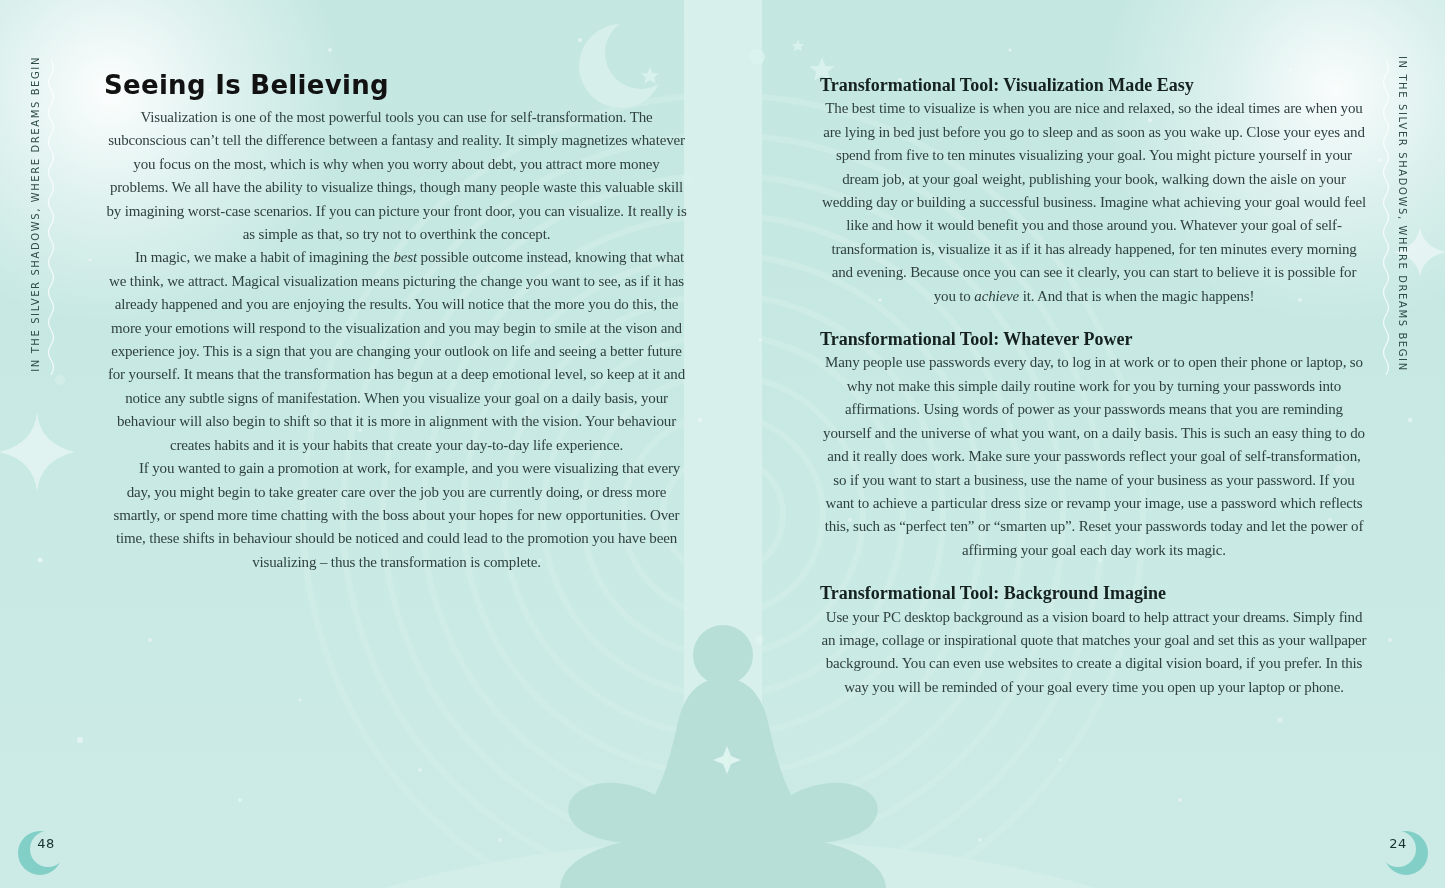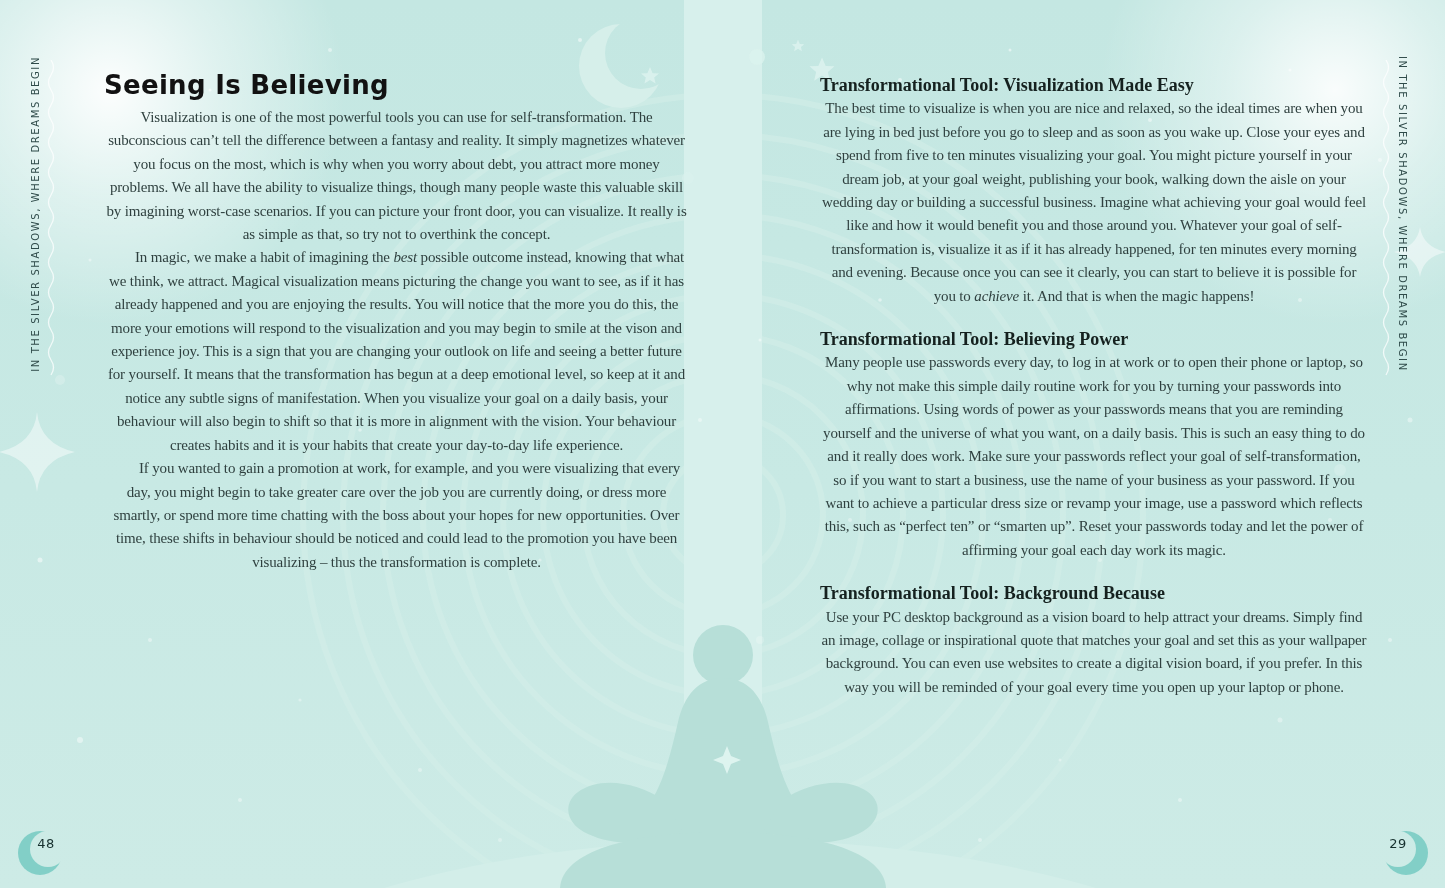--- a/index.html
+++ b/index.html
@@ -186,36 +186,36 @@
       </div>
   </main>
 
   <main class="page page-right">
     <div id="right-sections">
         <section class="tool-section">
           <h3>Transformational Tool: Visualization Made Easy</h3>
           <p class="body-para"><span>The best time to visualize is when you are nice and relaxed, so the ideal times are when you are lying in bed just before you go to sleep and as soon as you wake up. Close your eyes and spend from five to ten minutes visualizing your goal. You might picture yourself in your dream job, at your goal weight, publishing your book, walking down the aisle on your wedding day or building a successful business. Imagine what achieving your goal would feel like and how it would benefit you and those around you. Whatever your goal of self-transformation is, visualize it as if it has already happened, for ten minutes every morning and evening. Because once you can see it clearly, you can start to believe it is possible for you to </span><em>achieve</em><span> it. And that is when the magic happens!</span></p>
         </section>
         <section class="tool-section">
-          <h3>Transformational Tool: Believing Power</h3>
+          <h3>Transformational Tool: Whatever Power</h3>
           <p class="body-para"><span>Many people use passwords every day, to log in at work or to open their phone or laptop, so why not make this simple daily routine work for you by turning your passwords into affirmations. Using words of power as your passwords means that you are reminding yourself and the universe of what you want, on a daily basis. This is such an easy thing to do and it really does work. Make sure your passwords reflect your goal of self-transformation, so if you want to start a business, use the name of your business as your password. If you want to achieve a particular dress size or revamp your image, use a password which reflects this, such as “perfect ten” or “smarten up”. Reset your passwords today and let the power of affirming your goal each day work its magic.</span></p>
         </section>
         <section class="tool-section">
-          <h3>Transformational Tool: Background Because</h3>
+          <h3>Transformational Tool: Background Imagine</h3>
           <p class="body-para"><span>Use your PC desktop background as a vision board to help attract your dreams. Simply find an image, collage or inspirational quote that matches your goal and set this as your wallpaper background. You can even use websites to create a digital vision board, if you prefer. In this way you will be reminded of your goal every time you open up your laptop or phone.</span></p>
         </section>
       </div>
   </main>
 
   <div class="pagenum pagenum-left">
     <svg width="56" height="56" viewBox="0 0 56 56" aria-hidden="true">
       <circle cx="26" cy="27" r="22" fill="var(--accent-moon)" mask="url(#pn-moon-left)"></circle>
     </svg>
     <span class="num">48</span>
   </div>
   <div class="pagenum pagenum-right">
     <svg width="56" height="56" viewBox="0 0 56 56" aria-hidden="true">
       <circle cx="30" cy="27" r="22" fill="var(--accent-moon)" mask="url(#pn-moon-right)"></circle>
     </svg>
-    <span class="num">29</span>
+    <span class="num">24</span>
   </div>
 
 </div>
 
 </body></html>

